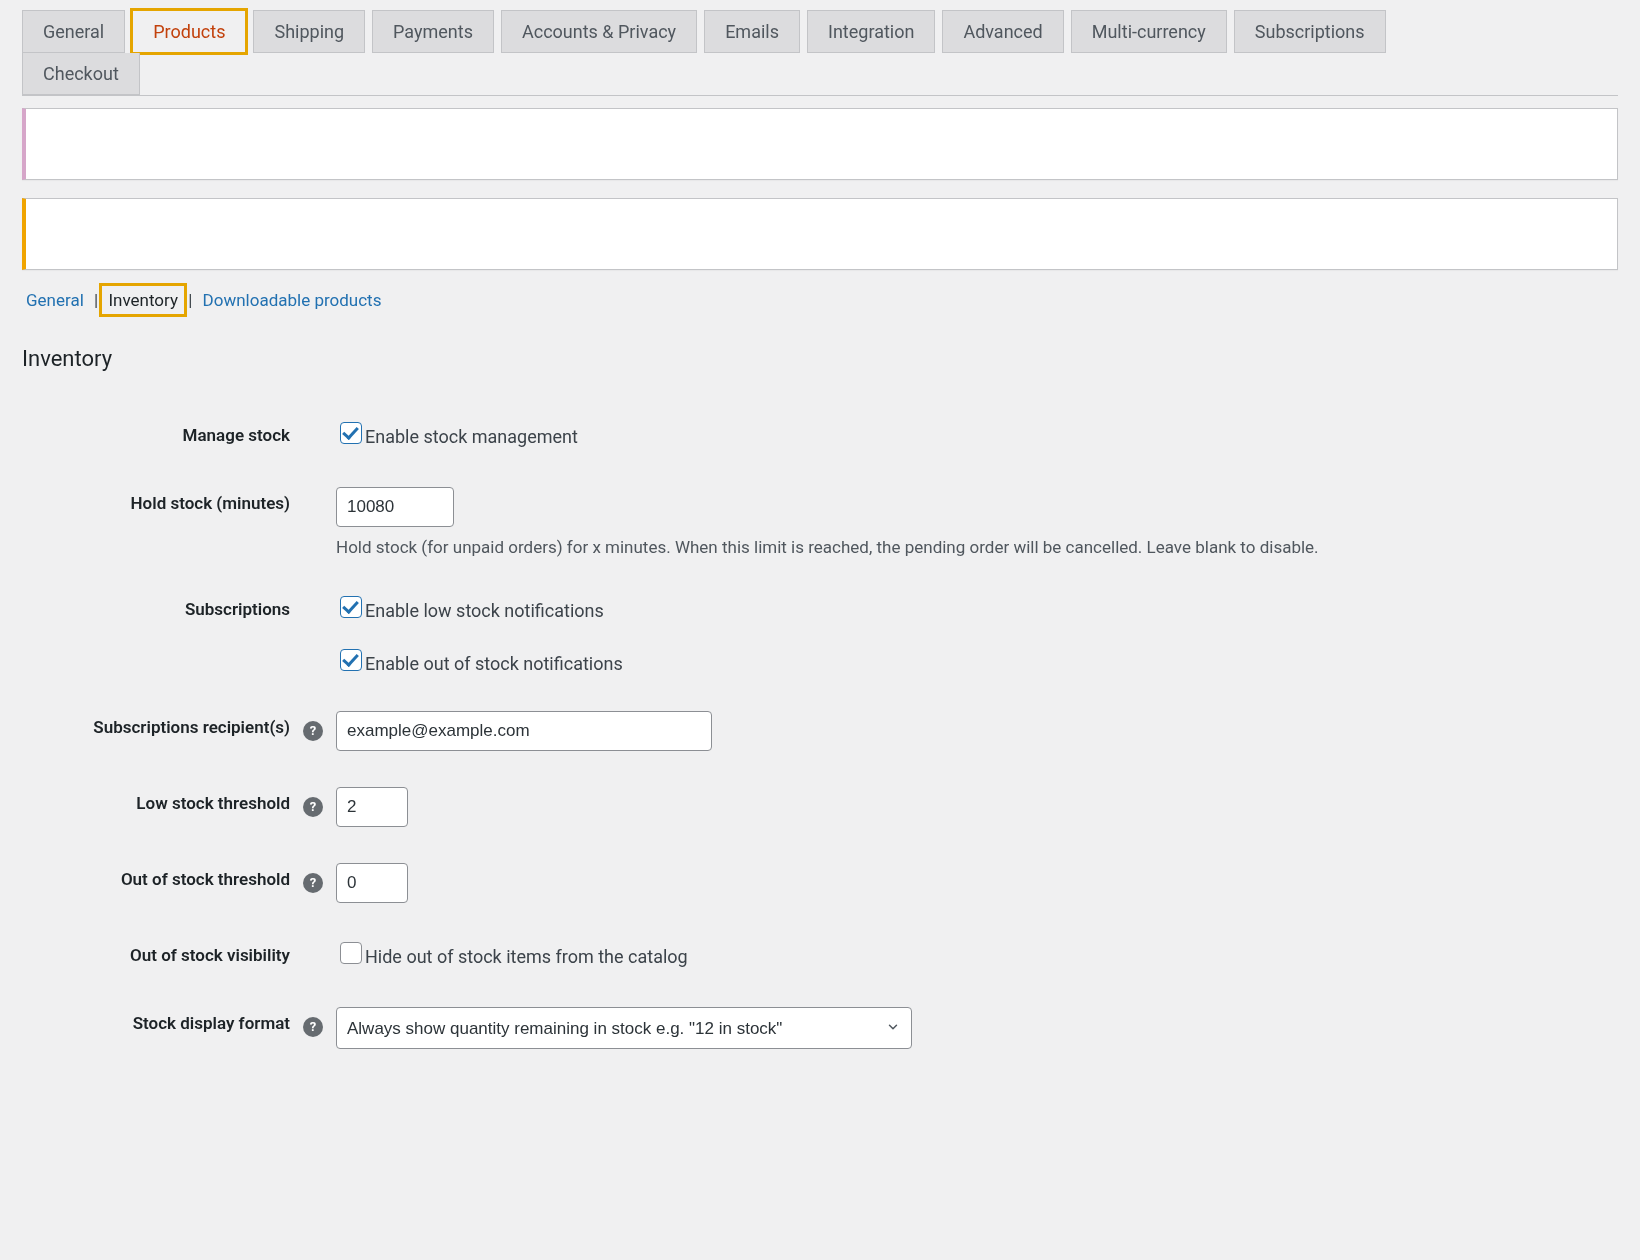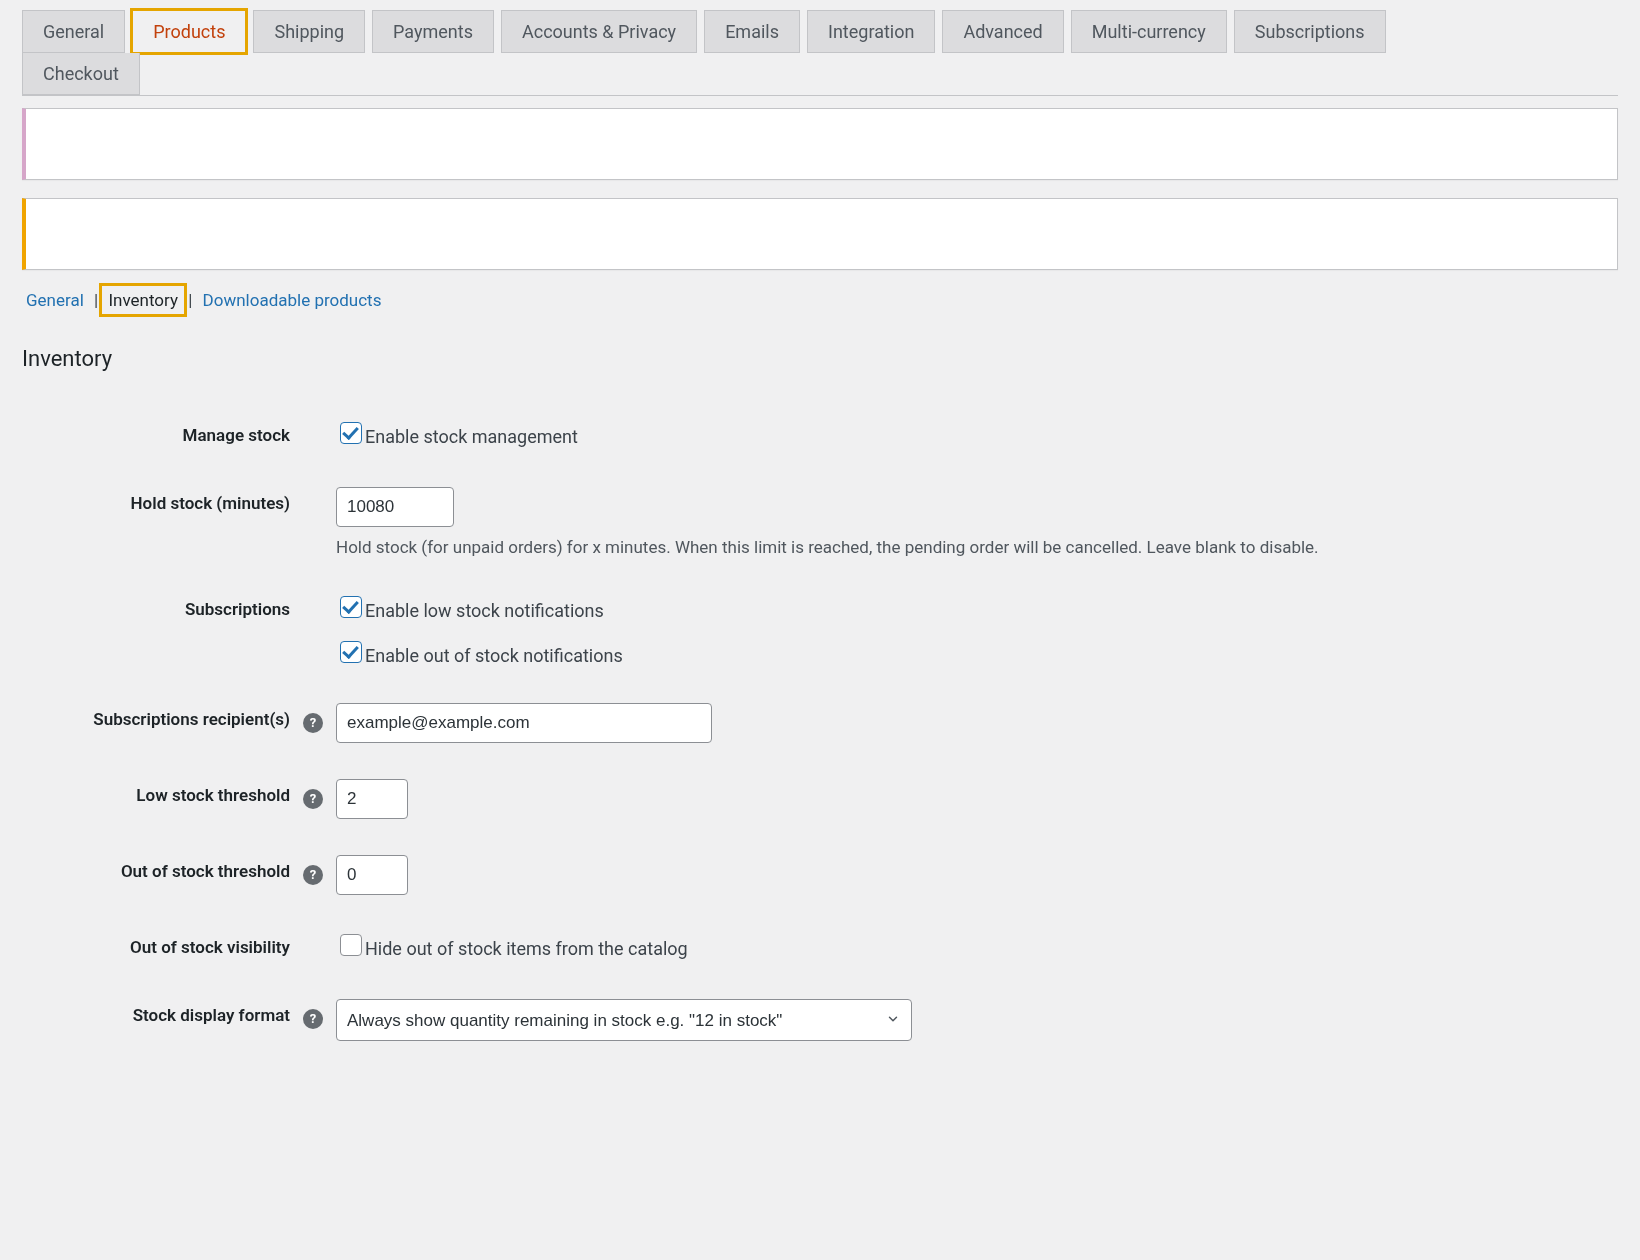--- a/index.html
+++ b/index.html
@@ -166,21 +166,21 @@
 
   
   .cb-wrap {
     display: inline-flex;
     align-items: flex-end;
     gap: 0;
     font-size: 18px;
     color: #3c434a;
     cursor: pointer;
   }
-  .cb-multi { display:block; margin-bottom: 16px; }
+  .cb-multi { display:block; margin-bottom: 24px; }
   .cb-multi:last-child { margin-bottom: 0; }
   .cb {
     appearance: none;
     -webkit-appearance: none;
     width: 22px;
     height: 22px;
     border: 1.5px solid #2271b1;
     border-radius: 4px;
     background: #fff;
     position: relative;

